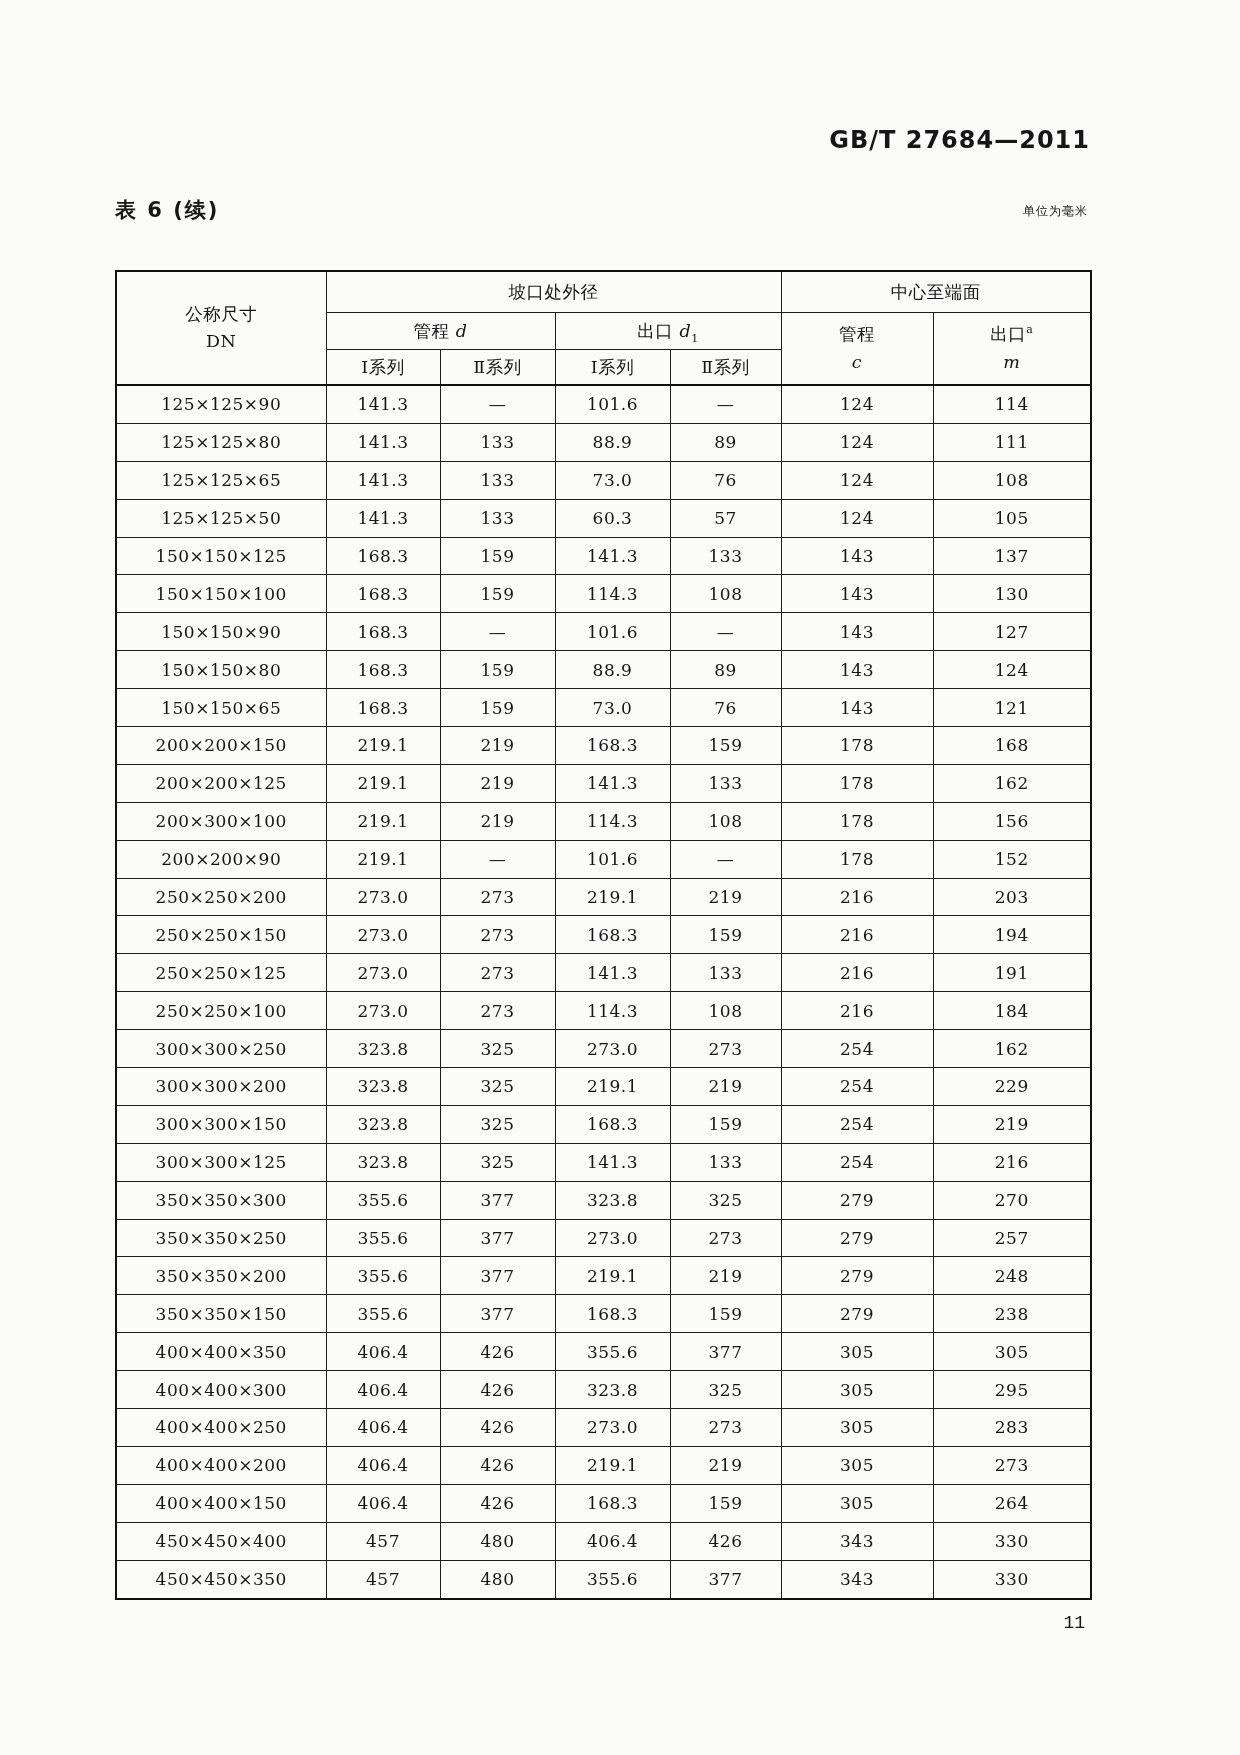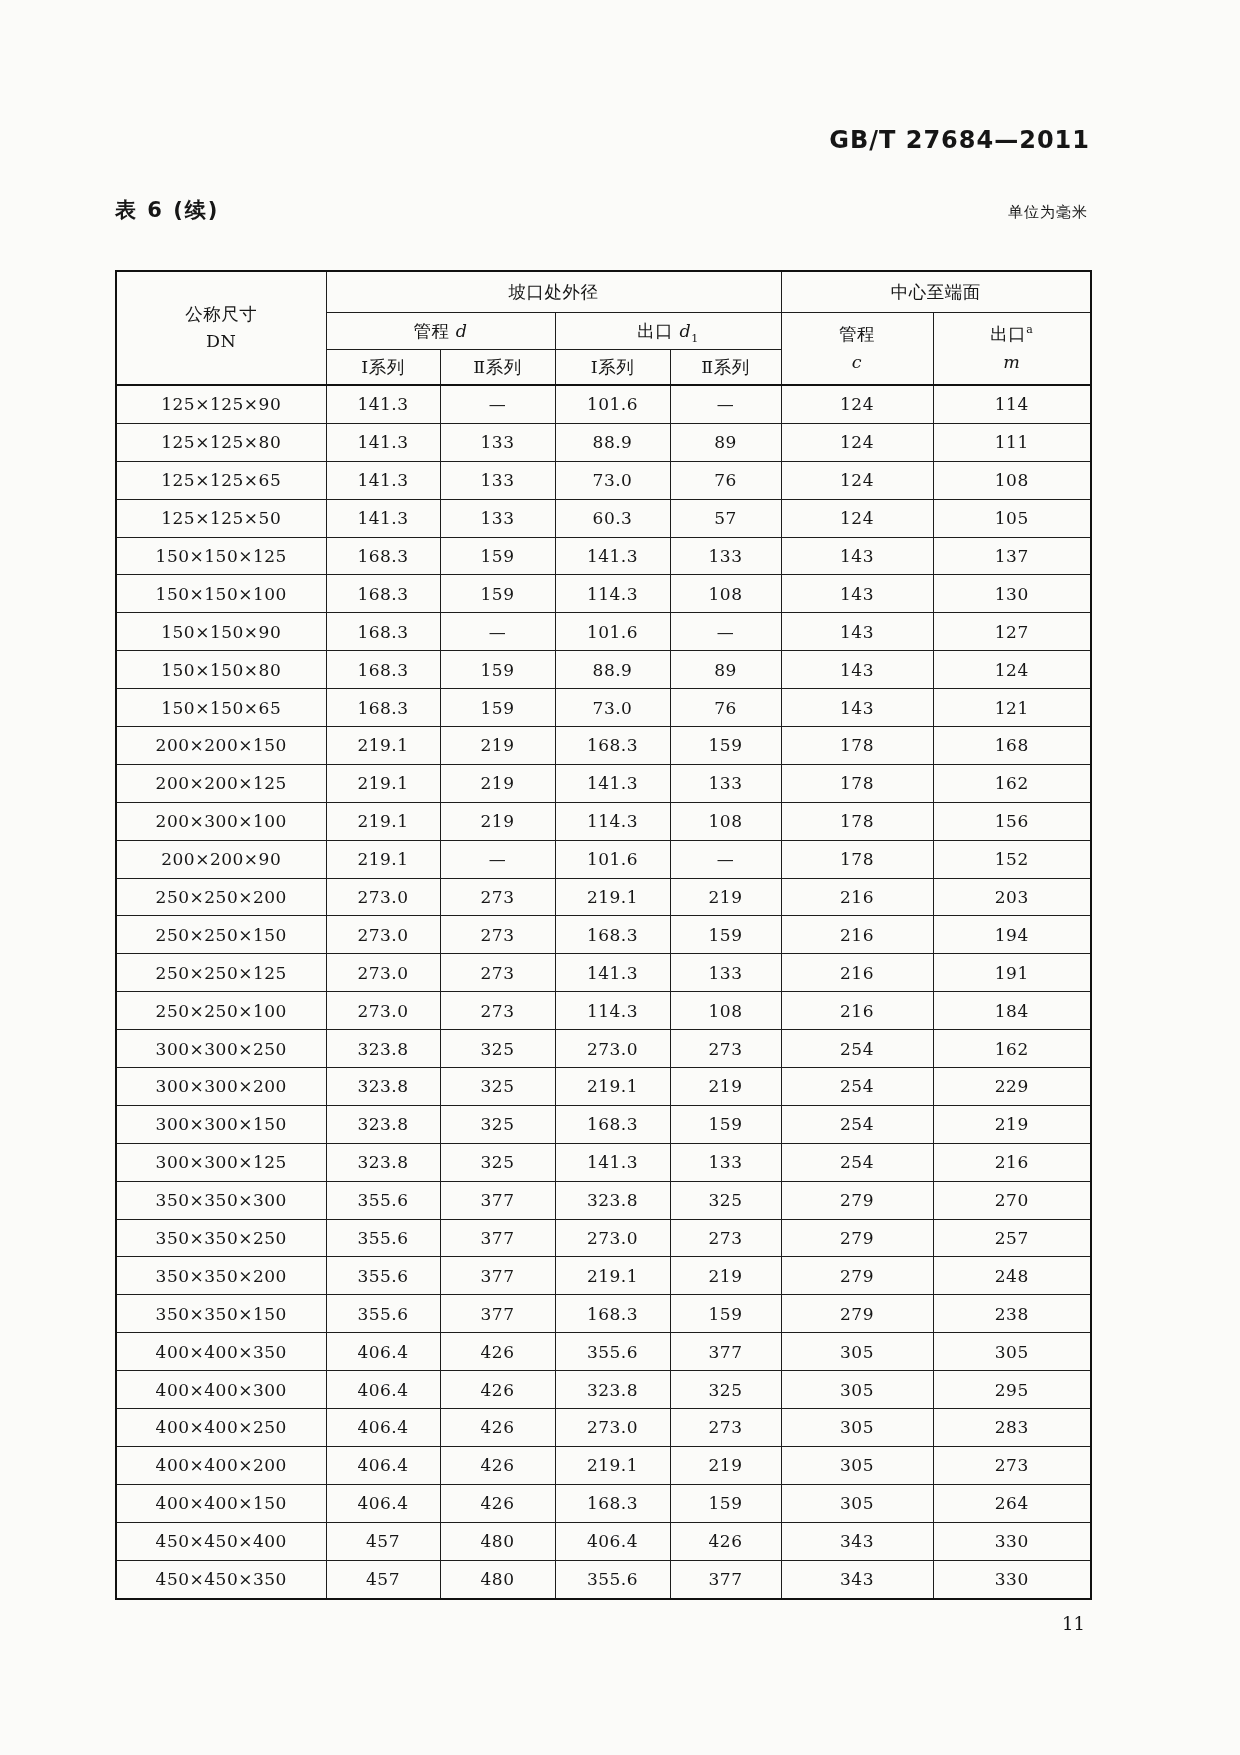--- a/index.html
+++ b/index.html
@@ -16,21 +16,21 @@
     font-family:"DejaVu Sans","Liberation Sans",sans-serif;
     font-weight:bold;font-size:24px;letter-spacing:1px;
   }
   .table-title{
     position:absolute;top:196px;left:115px;width:870px;
     font-family:"DejaVu Sans","Liberation Sans",sans-serif;
     font-weight:bold;font-size:21px;letter-spacing:2px;
   }
   .unit-note{
     position:absolute;top:203px;right:152px;
-    font-size:15px;letter-spacing:1px;text-align:center;
+    font-size:12px;letter-spacing:1px;text-align:center;
   }
   table.spec{
     position:absolute;left:115px;top:270px;
     width:975px;
     border-collapse:collapse;
     table-layout:fixed;
     font-size:17px;
   }
   table.spec th, table.spec td{
     border:1px solid #1d1d1d;
@@ -48,20 +48,21 @@
   table.spec thead tr.h3 th{height:34px;}
   table.spec thead{border-bottom:2.5px solid #111;}
   table.spec tbody td{height:36.9px;}
   .var{font-style:italic;font-family:"DejaVu Serif","Liberation Serif",serif;}
   sup.hdr-sup{font-size:11px;vertical-align:super;line-height:0;}
   sub.hdr-sub{font-size:11px;vertical-align:sub;line-height:0;}
   .two-line{line-height:1.55;}
   .page-number{
     position:absolute;top:1613px;right:155px;
     font-size:18px;
+    font-family:Liberation Mono, monospace;
   }
 </style>
 </head>
 <body>
 
 <div class="doc-code">GB/T 27684—2011</div>
 
 <div class="table-title">表 6 (续)</div>
 
 <div class="unit-note">单位为毫米</div>

